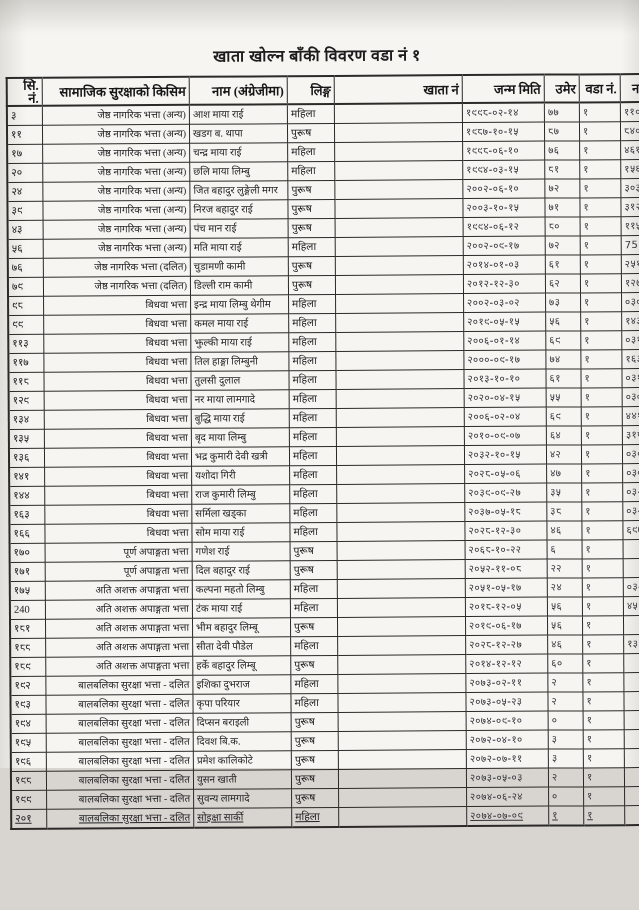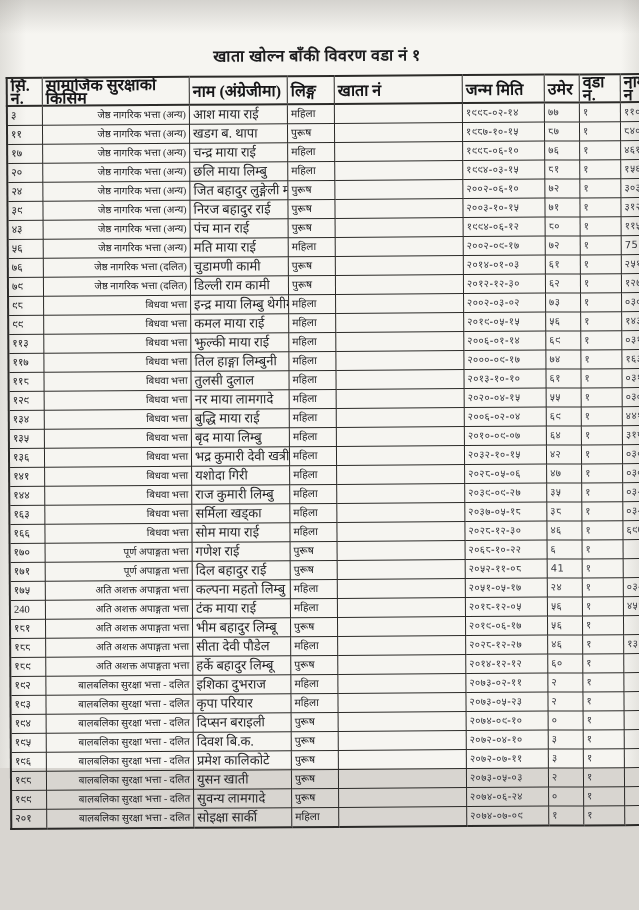--- a/index.html
+++ b/index.html
@@ -30,43 +30,43 @@
     position:absolute;left:8px;top:75px;
     width:623px;border-collapse:collapse;table-layout:fixed;
     background:transparent;
   }
   table.register th, table.register td{
     border:1px solid #2b2a28;
     padding:0 3px;overflow:hidden;white-space:nowrap;
     height:18px;line-height:18px;
   }
   table.register th{
-    font-size:16px;font-weight:bold;color:#161618;text-align:left;
+    font-size:13px;font-weight:bold;color:#161618;text-align:right;
     height:24px;line-height:13px;vertical-align:middle;white-space:normal;
     border-width:2px 1px 2px 1px;
   }
   table.register tr th:first-child, table.register tr td:first-child{border-left-width:2px;}
   table.register tr th:last-child,  table.register tr td:last-child {border-right-width:2px;}
-  table.register tbody tr:last-child td{border-bottom-width:2px;}
+  table.register tbody tr:last-child td{border-bottom-width:2px;text-decoration:underline;}
   td.print{font-size:10.5px;color:#242427;text-align:left;}
   td.hand{
     font-family:"DejaVu Sans", sans-serif;
     font-size:10px;color:#34353c;text-align:left;letter-spacing:.4px;
   }
   
   .col-sn{width:28px;}
   .col-category{width:140px;}
   .col-name{width:91px;}
   .col-gender{width:40px;}
   .col-account{width:121px;}
   .col-dob{width:75px;margin-left:44px;}
   .col-age{width:28px;margin-top:6px;}
   .col-ward{width:34px;}
   .col-citizenship{width:66px;}
-  td.col-name{font-size:13px;}
+  td.col-name{font-size:10px;}
   td.col-category{font-size:10px;text-align:right;}
 </style>
 </head>
 <body>
 
 <div class="page">
   <div class="sheet">
     <div class="title">खाता खोल्न बाँकी विवरण वडा नं १</div>
     <table class="register">
       <thead>
@@ -347,21 +347,21 @@
             <td class="col-ward hand">१</td>
             <td class="col-citizenship hand"></td>
           </tr>
           <tr>
             <td class="col-sn print">१७१</td>
             <td class="col-category print">पूर्ण अपाङ्गता भत्ता</td>
             <td class="col-name print">दिल बहादुर राई</td>
             <td class="col-gender print">पुरूष</td>
             <td class="col-account hand"></td>
             <td class="col-dob hand">२०५२-११-०८</td>
-            <td class="col-age hand">41</td>
+            <td class="col-age hand">२२</td>
             <td class="col-ward hand">१</td>
             <td class="col-citizenship hand"></td>
           </tr>
           <tr>
             <td class="col-sn print">१७५</td>
             <td class="col-category print">अति अशक्त अपाङ्गता भत्ता</td>
             <td class="col-name print">कल्पना महतो लिम्बु</td>
             <td class="col-gender print">महिला</td>
             <td class="col-account hand"></td>
             <td class="col-dob hand">२०५१-०५-१७</td>

